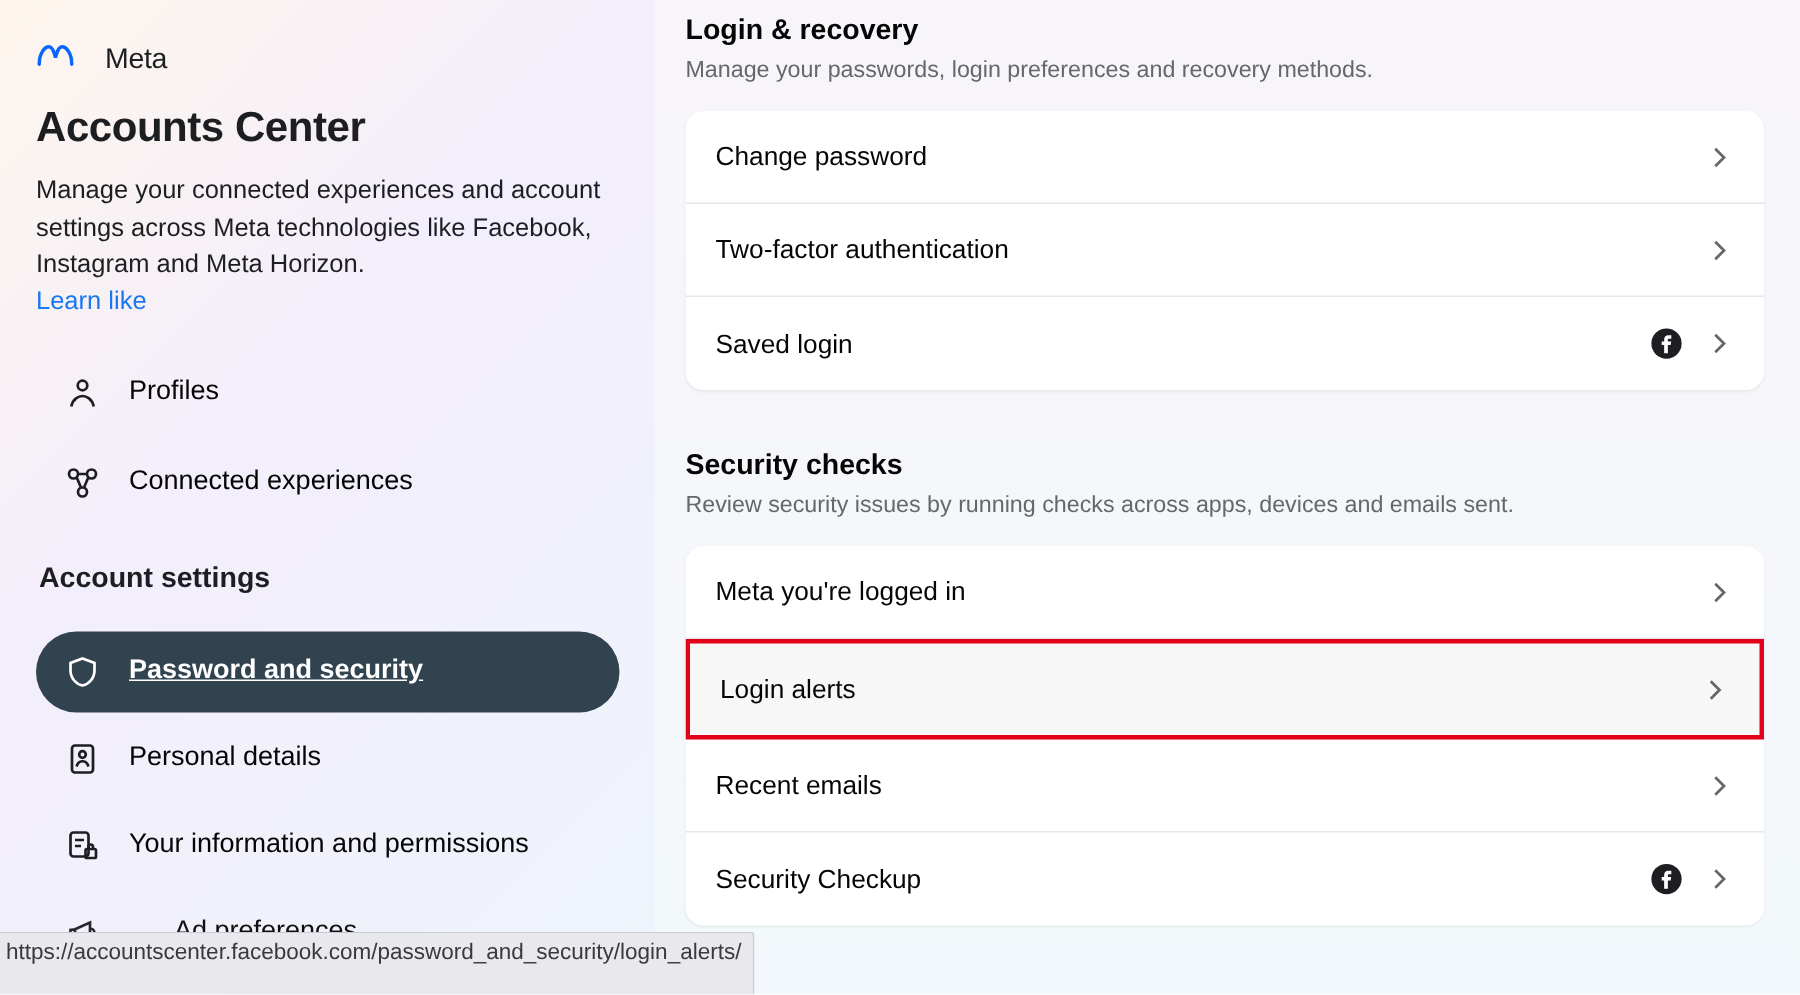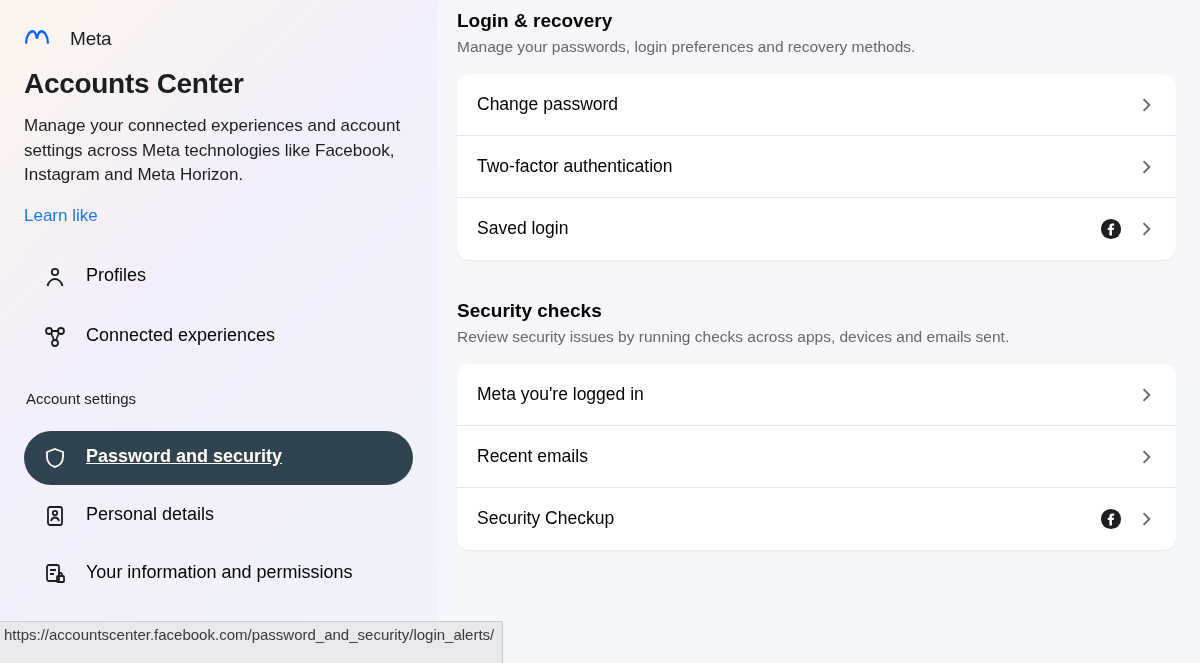--- a/index.html
+++ b/index.html
@@ -46,21 +46,21 @@
       font-size: 28px;
       font-weight: 700;
       color: #1c1e21;
       margin-bottom: 14px;
       letter-spacing: -0.3px;
     }
     .page-desc {
       font-size: 17px;
       color: #1c1e21;
       line-height: 1.45;
-      margin-bottom: 18px;
+      margin-bottom: 2px;
     }
     .learn-more {
       font-size: 17px;
       color: #1877f2;
       text-decoration: none;
       cursor: pointer;
       display: inline-block;
     }
     .nav-list {
       margin-top: 24px;
@@ -93,22 +93,22 @@
     .nav-item.active svg {
       stroke: #fff;
       fill: none;
     }
     .nav-item svg {
       stroke: #1c1e21;
       fill: none;
       stroke-width: 1.8;
     }
     .nav-section-heading {
-      font-size: 15px;
-      font-weight: 400;
+      font-size: 19px;
+      font-weight: 700;
       color: #1c1e21;
       margin-top: 26px;
       margin-bottom: 24px;
       padding-left: 2px;
     }
     .nav-subitems .nav-item {
       margin-bottom: 4px;
     }
     .nav-item-label {
       line-height: 1.3;
@@ -134,20 +134,21 @@
     }
     .card-group {
       background: #fff;
       border-radius: 12px;
       overflow: hidden;
       margin-bottom: 40px;
       box-shadow: 0 1px 2px rgba(0,0,0,0.06);
     }
     .card-row {
       display: flex;
+      align-items: center;
       justify-content: space-between;
       padding: 20px 20px;
       border-bottom: 1px solid #e4e6eb;
       cursor: pointer;
       position: relative;
     }
     .card-row:last-child {
       border-bottom: none;
     }
     .card-row-label {
@@ -319,20 +320,28 @@
 
     <div class="card-group">
       <div class="card-row">
         <span class="card-row-label">Meta you're logged in</span>
         <span class="card-row-right">
           <svg class="chevron" viewBox="0 0 24 24">
               <polyline points="9 5 16 12 9 19"></polyline>
             </svg>
         </span>
       </div>
+      <div class="card-row highlight-box">
+        <span class="card-row-label">Login alerts</span>
+        <span class="card-row-right">
+          <svg class="chevron" viewBox="0 0 24 24">
+              <polyline points="9 5 16 12 9 19"></polyline>
+            </svg>
+        </span>
+      </div>
       <div class="card-row">
         <span class="card-row-label">Recent emails</span>
         <span class="card-row-right">
           <svg class="chevron" viewBox="0 0 24 24">
               <polyline points="9 5 16 12 9 19"></polyline>
             </svg>
         </span>
       </div>
       <div class="card-row">
         <span class="card-row-label">Security Checkup</span>

